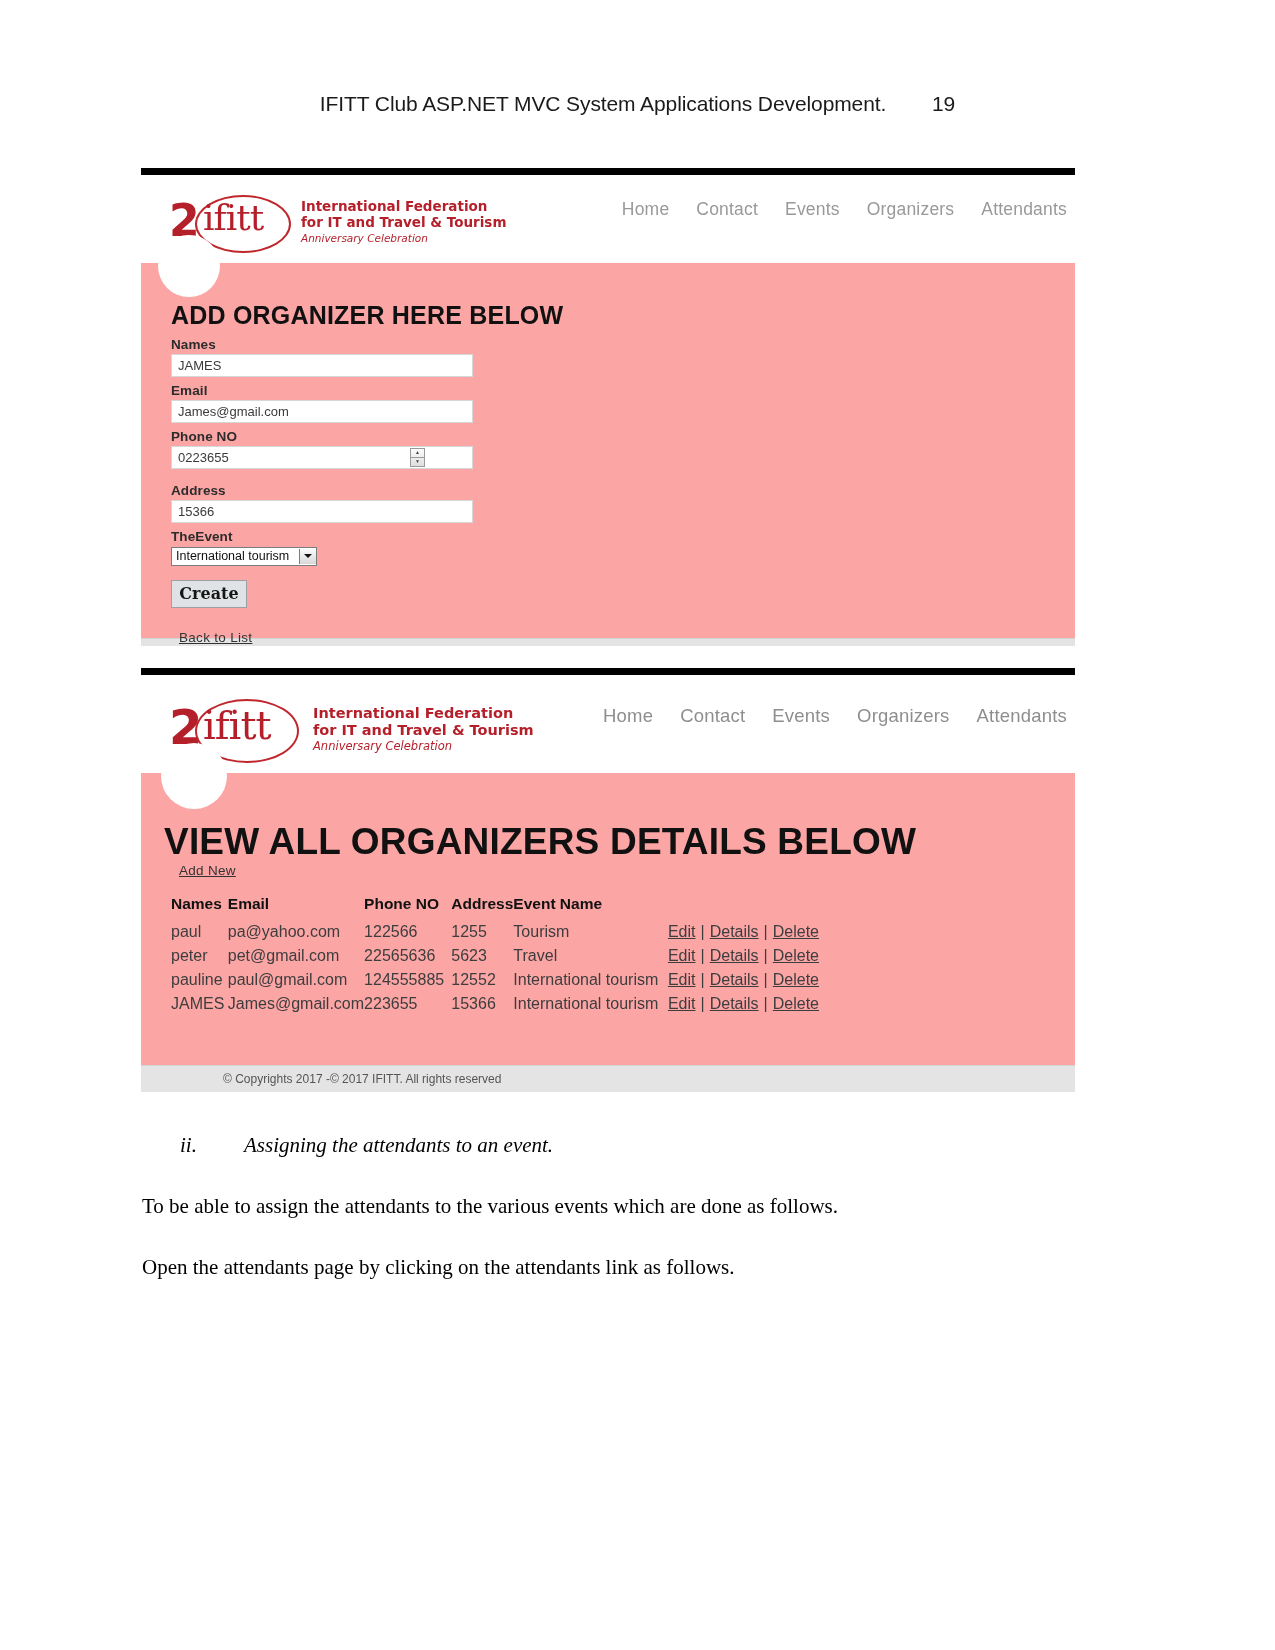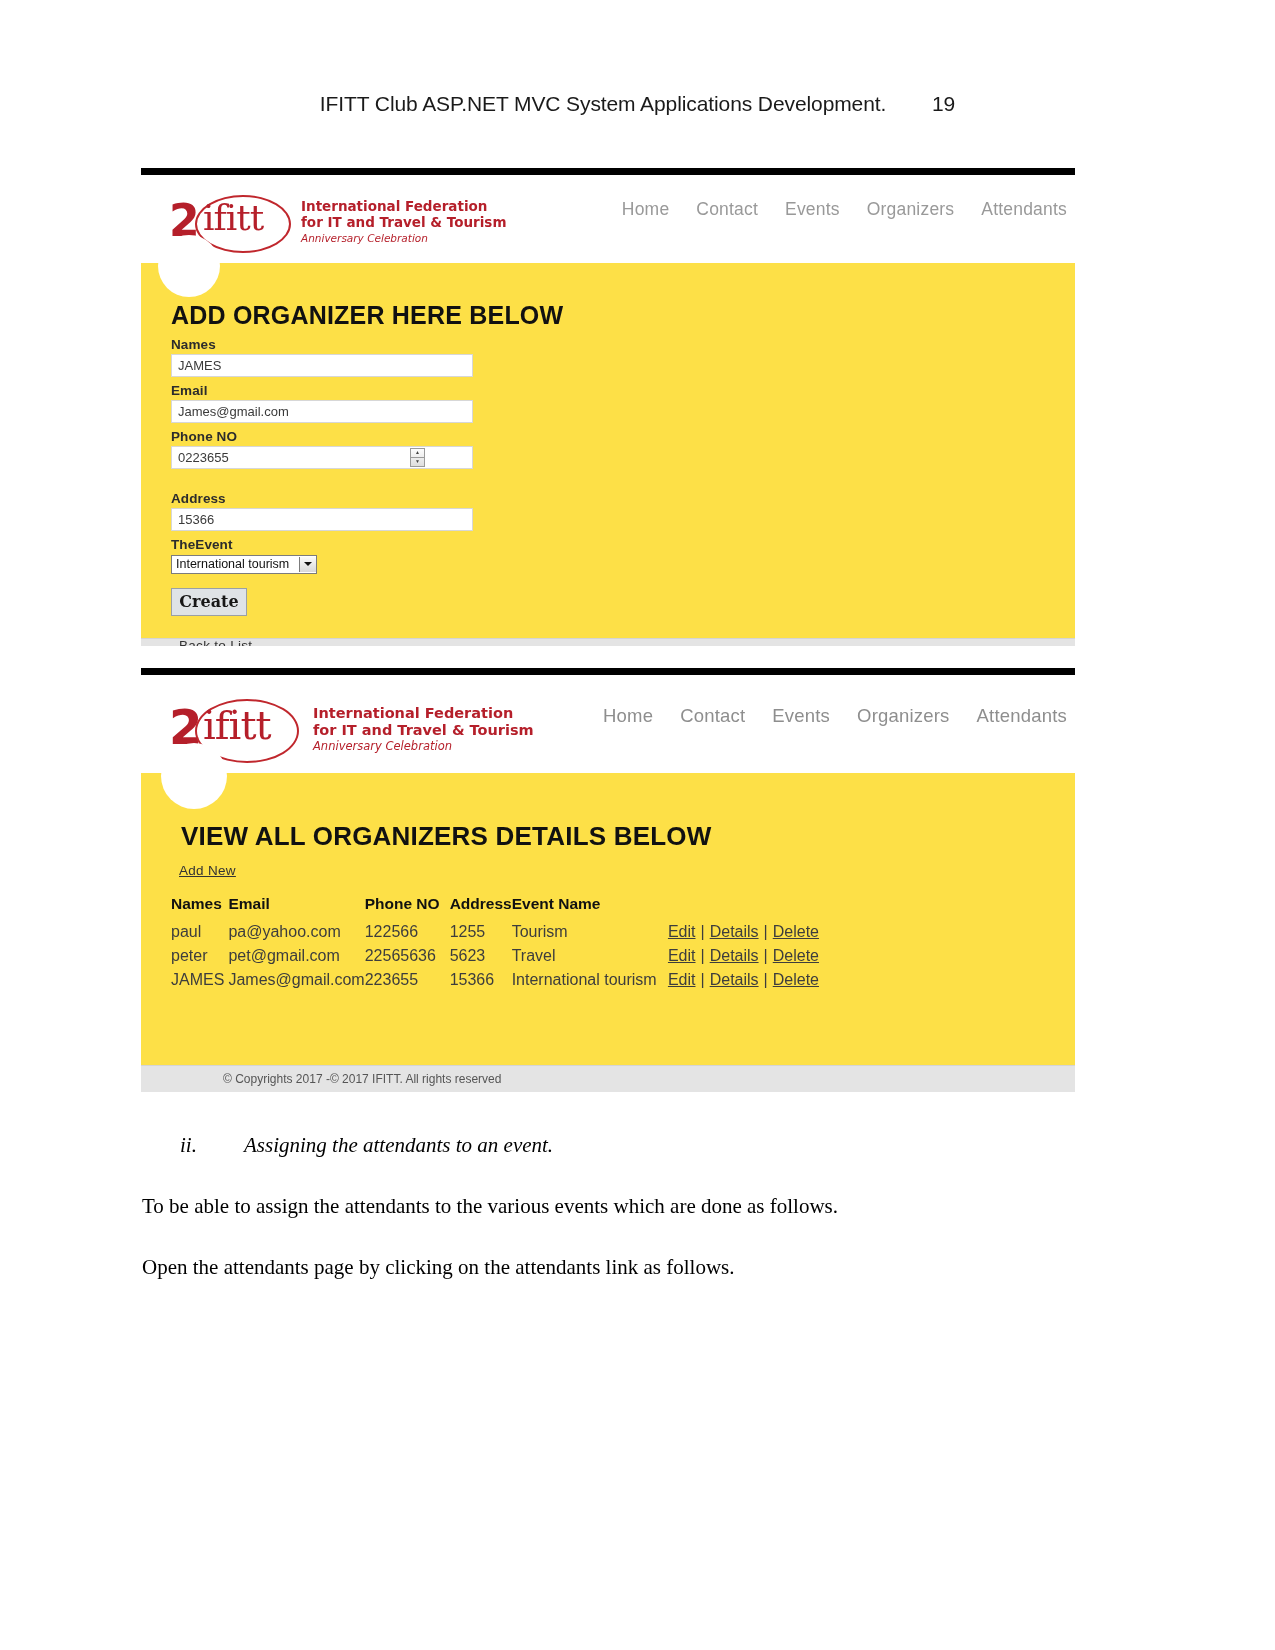--- a/index.html
+++ b/index.html
@@ -148,21 +148,21 @@
     font-size: 17.5px;
     color: #999999;
     white-space: nowrap;
     letter-spacing: 0.2px;
   }
   .shot-2 .nav-link { font-size: 18.5px; color: #8e8e8e; }
 
   
   .site-body {
     position: relative;
-    background: #fde047;
+    background: #fca5a5;
     min-height: 200px;
   }
   .shot-1 .site-body { height: 375px; }
   .shot-2 .site-body { height: 292px; }
 
   .white-notch {
     position: absolute;
     left: 17px;
     top: -28px;
     width: 62px;
@@ -176,21 +176,21 @@
     font-family: "Liberation Sans", sans-serif;
     font-weight: bold;
     font-size: 25px;
     color: #111111;
     letter-spacing: 0.2px;
     margin: 0;
     padding: 0;
     position: absolute;
   }
   .shot-1 .page-heading { left: 30px; top: 38px; }
-  .shot-2 .page-heading { left: 40px; top: 48px; font-size: 26px; }
+  .shot-2 .page-heading { left: 23px; top: 48px; font-size: 37px; }
 
   
   .form-area {
     position: absolute;
     left: 30px;
     top: 74px;
     width: 330px;
   }
   .field-label {
     font-family: "Liberation Sans", sans-serif;
@@ -207,21 +207,21 @@
     border: 1px solid #d7d7d7;
     font-family: "Liberation Sans", sans-serif;
     font-size: 13px;
     color: #3a3a3a;
     padding: 1px 0 1px 6px;
     box-sizing: content-box;
     margin-bottom: 6px;
     display: block;
     outline: none;
   }
-  .spinner-wrap { position: relative; width: 256px; margin-bottom: 22px; }
+  .spinner-wrap { position: relative; width: 256px; margin-bottom: 14px; }
   .spinner-wrap .field-input { margin-bottom: 0; }
   .spinner {
     position: absolute;
     right: 2px;
     top: 2px;
     width: 13px;
     height: 17px;
     border: 1px solid #9a9a9a;
     background: linear-gradient(#fdfdfd, #dedede);
     display: flex;
@@ -529,20 +529,30 @@
             <td>peter</td>
             <td>pet@gmail.com</td>
             <td>22565636</td>
             <td>5623</td>
             <td>Travel</td>
             <td class="row-actions">
               <a>Edit</a><span class="sep">|</span><a>Details</a><span class="sep">|</span><a>Delete</a>
             </td>
           </tr>
           <tr>
+            <td>pauline</td>
+            <td>paul@gmail.com</td>
+            <td>124555885</td>
+            <td>12552</td>
+            <td>International tourism</td>
+            <td class="row-actions">
+              <a>Edit</a><span class="sep">|</span><a>Details</a><span class="sep">|</span><a>Delete</a>
+            </td>
+          </tr>
+          <tr>
             <td>JAMES</td>
             <td>James@gmail.com</td>
             <td>223655</td>
             <td>15366</td>
             <td>International tourism</td>
             <td class="row-actions">
               <a>Edit</a><span class="sep">|</span><a>Details</a><span class="sep">|</span><a>Delete</a>
             </td>
           </tr>
         </tbody>

